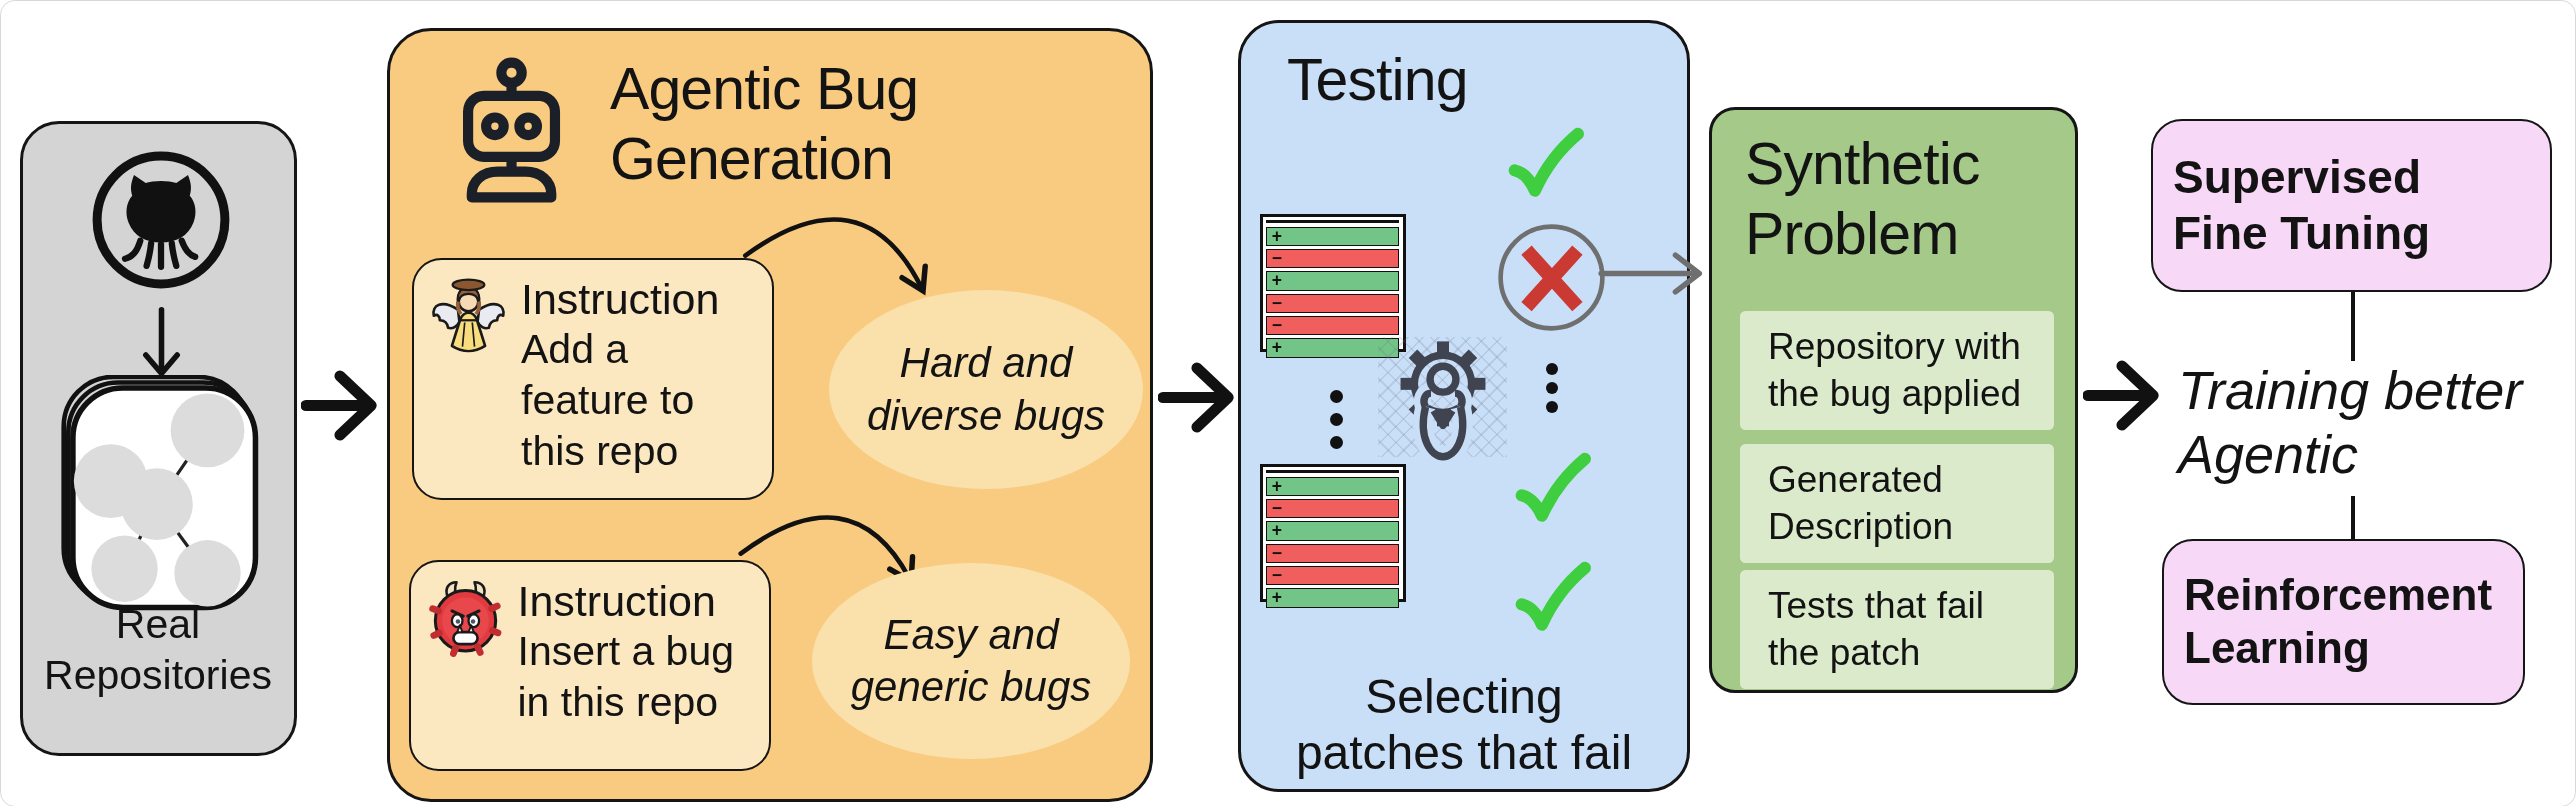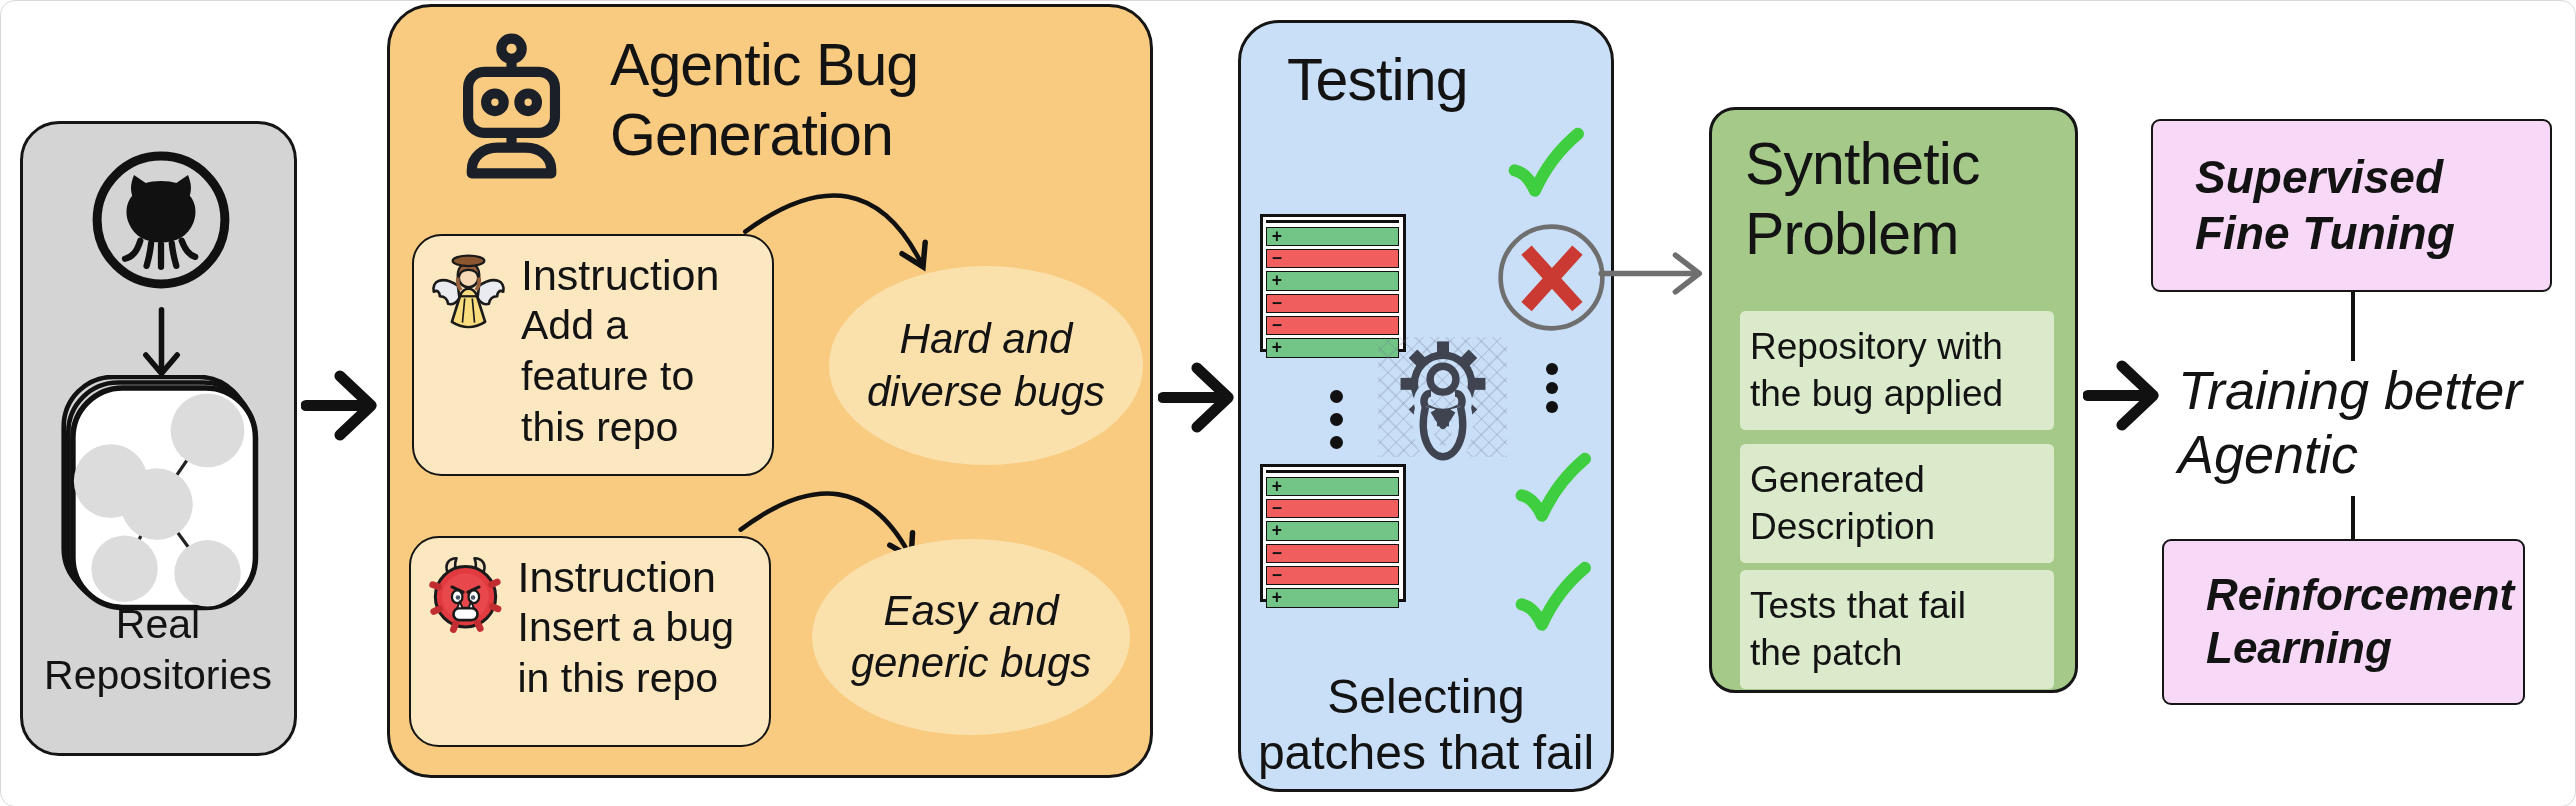--- a/index.html
+++ b/index.html
@@ -10,37 +10,37 @@
     overflow:hidden;
   }
   .abs{position:absolute;}
   .panel{position:absolute;box-sizing:border-box;border:3.7px solid #151515;}
   .txt{white-space:pre-line;}
   .title{font-size:59px;font-weight:500;line-height:1.18;letter-spacing:-0.9px;}
   
   .gray-panel{left:18.5px;top:120px;width:277px;height:635px;border-radius:39px;background:var(--panel-gray,#d4d4d4);}
   .repos-label{left:0;top:475px;width:100%;text-align:center;font-size:41px;line-height:1.24;}
   
-  .orange-panel{left:386px;top:3px;width:766px;height:774px;border-radius:44px;background:var(--orange,#f8cb80);}
+  .orange-panel{left:386px;top:27px;width:766px;height:774px;border-radius:44px;background:var(--orange,#f8cb80);}
   .orange-title{left:220px;top:24px;width:517px;}
   .instr{position:absolute;box-sizing:border-box;border:2.8px solid #151515;border-radius:29.5px;
          background:var(--cream,#fbe7c0);display:flex;gap:11px;padding:14.8px 14.8px 14.8px 13px;}
   .instr-1{left:22px;top:227px;width:362px;height:242px;}
   .instr-2{left:18.5px;top:529px;width:362px;height:211px;}
   .instr-icon{width:83px;height:83px;flex:none;}
   .instr-text{flex:1;min-width:0;}
   .instr-heading{font-size:43px;font-weight:400;line-height:1.15;white-space:nowrap;}
   .instr-body{font-size:41px;line-height:1.24;}
   .bubble{position:absolute;border-radius:50%;background:var(--ellipse-cream,#fae1ac);
           display:flex;align-items:center;justify-content:center;text-align:center;
           font-style:italic;font-size:42px;line-height:1.25;}
   .bubble-1{left:439px;top:259px;width:314px;height:199px;}
   .bubble-2{left:422px;top:532px;width:318px;height:196px;}
   
-  .blue-panel{left:1237px;top:18.5px;width:376px;height:772px;border-radius:41px;background:var(--blue,#c9dff8);}
+  .blue-panel{left:1237px;top:18.5px;width:452px;height:772px;border-radius:41px;background:var(--blue,#c9dff8);}
   .blue-title{left:46px;top:23px;}
   .diff{position:absolute;width:146px;height:138px;box-sizing:border-box;background:#fff;
         border:3.7px solid #111;padding:3.7px 3.7px;display:flex;flex-direction:column;gap:2.8px;}
   .diff::before{content:"";height:2.8px;background:#111;margin:0 0 0.9px 0;flex:none;}
   .diff-row{flex:1;border:1.8px solid #111;display:flex;align-items:center;padding-left:4.6px;
             font-size:17.5px;font-weight:700;line-height:1;}
   .diff-row.add{background:var(--diff-green,#72c587);}
   .diff-row.del{background:var(--diff-red,#f15e5e);}
   .diff-1{left:18.5px;top:191px;}
   .diff-2{left:18.5px;top:441px;}
@@ -52,28 +52,28 @@
   .dots-right .dot{width:12px;height:12px;}
   .hatch{left:137px;top:314px;width:129px;height:120px;
     background:
       repeating-linear-gradient(45deg,rgba(100,110,140,.18) 0 1.8px,transparent 1.8px 11px),
       repeating-linear-gradient(-45deg,rgba(100,110,140,.18) 0 1.8px,transparent 1.8px 11px);}
   .blue-caption{left:0;top:646px;width:100%;text-align:center;font-size:48px;line-height:1.18;}
   
   .green-panel{left:1708px;top:106px;width:369px;height:586px;border-radius:26px;background:var(--green,#a4c989);}
   .green-title{left:33px;top:20.3px;}
   .chip{position:absolute;left:28px;width:314px;box-sizing:border-box;background:var(--light-green,#daeaca);
-        border-radius:5.5px;padding:12px 10px;font-size:37px;line-height:1.28;}
+        border-radius:5.5px;padding:12px 28px;font-size:37px;line-height:1.28;}
   .chip-1{top:201px;}
   .chip-2{top:334px;}
   .chip-3{top:460px;}
   
-  .pinkbox{position:absolute;box-sizing:border-box;border:2.8px solid #151515;border-radius:9px;
-           background:var(--pink,#f8d8f7);display:flex;align-items:center;padding-left:42px;
-           font-size:46px;font-weight:700;font-style:italic;line-height:1.2;}
+  .pinkbox{position:absolute;box-sizing:border-box;border:2.8px solid #151515;border-radius:31px;
+           background:var(--pink,#f8d8f7);display:flex;align-items:center;padding-left:20px;
+           font-size:46px;font-weight:700;line-height:1.2;}
   .pink-1{left:2150px;top:118px;width:401px;height:173px;}
   .pink-2{left:2161px;top:538px;width:363px;height:166px;font-size:44px;}
   .train-label{left:2177px;top:358px;width:397px;font-size:54px;font-style:italic;line-height:1.18;}
   .vline{position:absolute;width:3.7px;background:#111;}
   .vline-1{left:2350px;top:291px;height:69px;}
   .vline-2{left:2350px;top:495px;height:43px;}
   svg{display:block;}
 </style>
 </head>
 <body>

